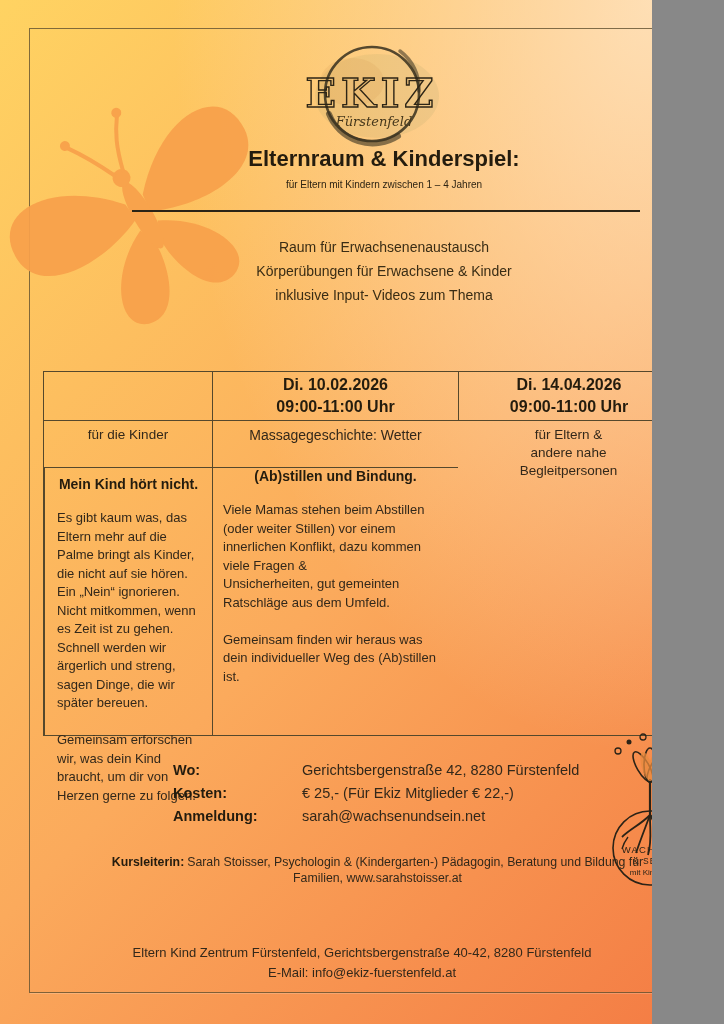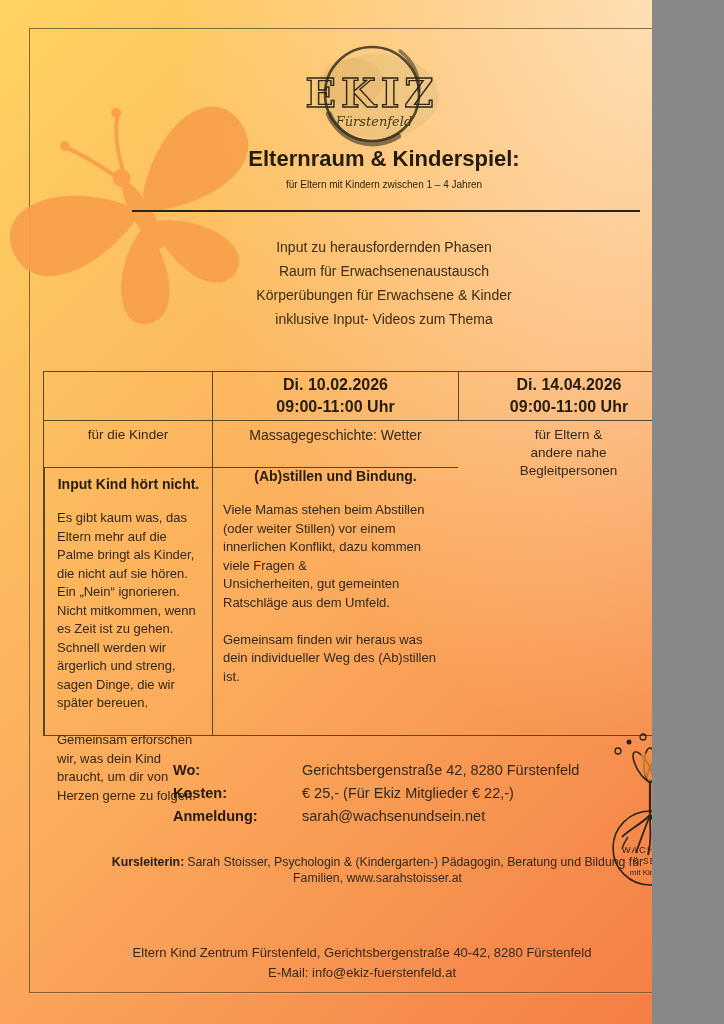--- a/index.html
+++ b/index.html
@@ -102,21 +102,20 @@
     <text x="92" y="90" text-anchor="middle" font-family="DejaVu Serif, serif" font-style="italic" font-size="13" fill="#46381c">Fürstenfeld</text>
   </svg>
 
   <div class="title-block">
     <div class="main-title">Elternraum &amp; Kinderspiel:</div>
     <div class="sub-title">für Eltern mit Kindern zwischen 1 – 4 Jahren</div>
   </div>
   <div class="divider"></div>
 
   <div class="intro">
-    <div class="intro-line">Input zu herausfordernden Phasen</div>
     <div class="intro-line">Raum für Erwachsenenaustausch</div>
     <div class="intro-line">Körperübungen für Erwachsene &amp; Kinder</div>
     <div class="intro-line">inklusive Input- Videos zum Thema</div>
   </div>
 
   <div class="schedule">
     <div class="cell first-col first-row"></div>
     <div class="cell first-row date-cell preline">Di. 10.02.2026
 09:00-11:00 Uhr</div>
     <div class="cell first-row date-cell preline">Di. 14.04.2026
@@ -128,21 +127,21 @@
     <div class="cell top-center">
       <span class="kids-text">Massagegeschichte: Wetter</span>
     </div>
 
     <div class="cell first-col top-center">
       <span class="label-text preline">für Eltern &amp;
 andere nahe
 Begleitpersonen</span>
     </div>
     <div class="cell detail-cell">
-      <div class="cell-title">Input Kind hört nicht.</div>
+      <div class="cell-title">Mein Kind hört nicht.</div>
       <div class="cell-body preline">Es gibt kaum was, das Eltern mehr auf die Palme bringt als Kinder, die nicht auf sie hören. Ein „Nein“ ignorieren. Nicht mitkommen, wenn es Zeit ist zu gehen.
 Schnell werden wir ärgerlich und streng, sagen Dinge, die wir später bereuen.
 
 Gemeinsam erforschen wir, was dein Kind braucht, um dir von Herzen gerne zu folgen.</div>
     </div>
     <div class="cell detail-cell narrow">
       <div class="cell-title">(Ab)stillen und Bindung.</div>
       <div class="cell-body preline">Viele Mamas stehen beim Abstillen (oder weiter Stillen) vor einem innerlichen Konflikt, dazu kommen viele Fragen &amp;
 Unsicherheiten, gut gemeinten Ratschläge aus dem Umfeld.
 

